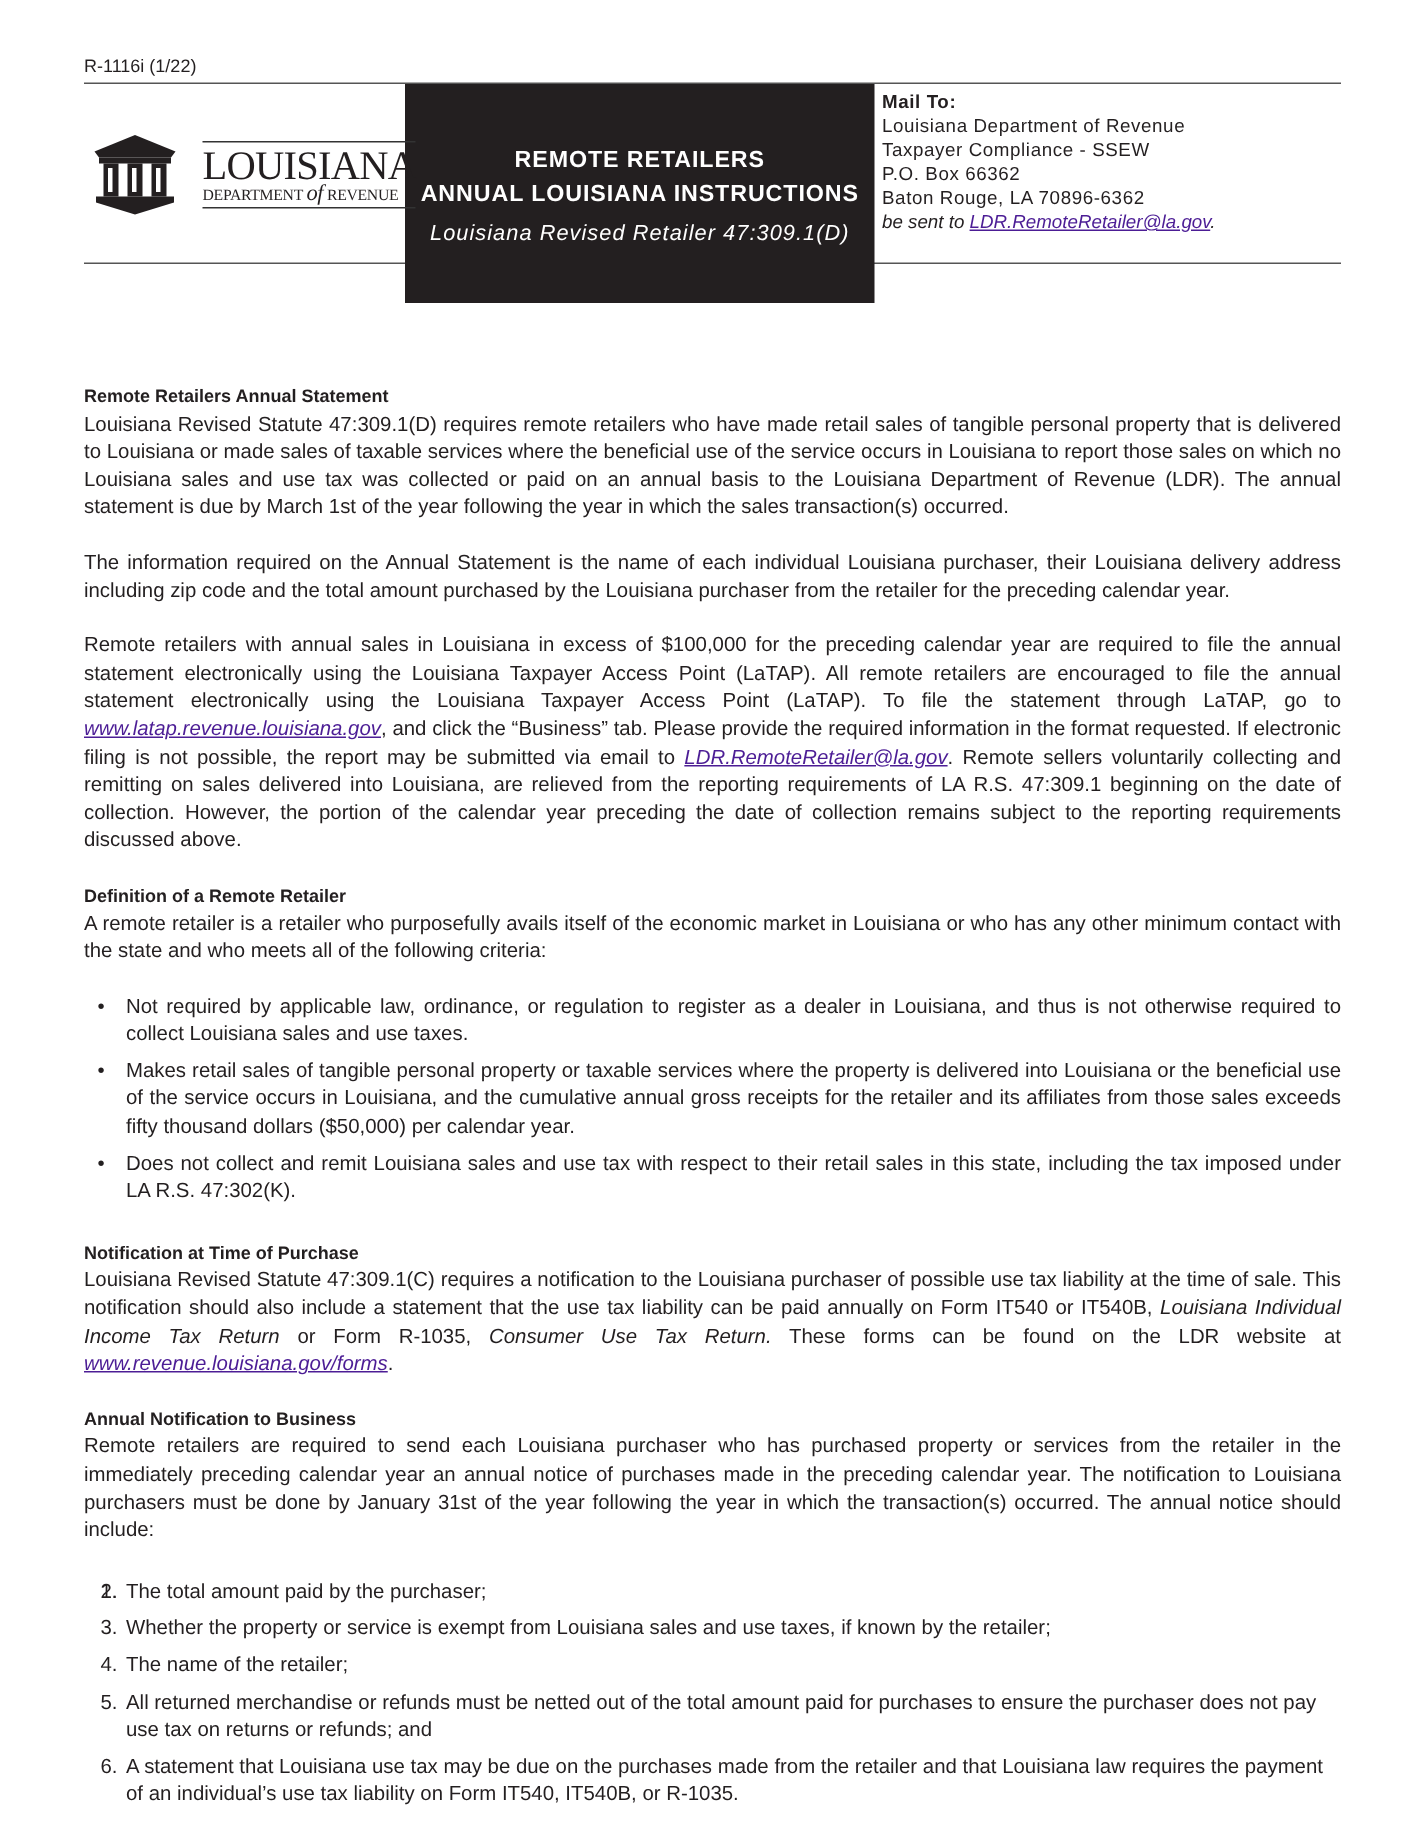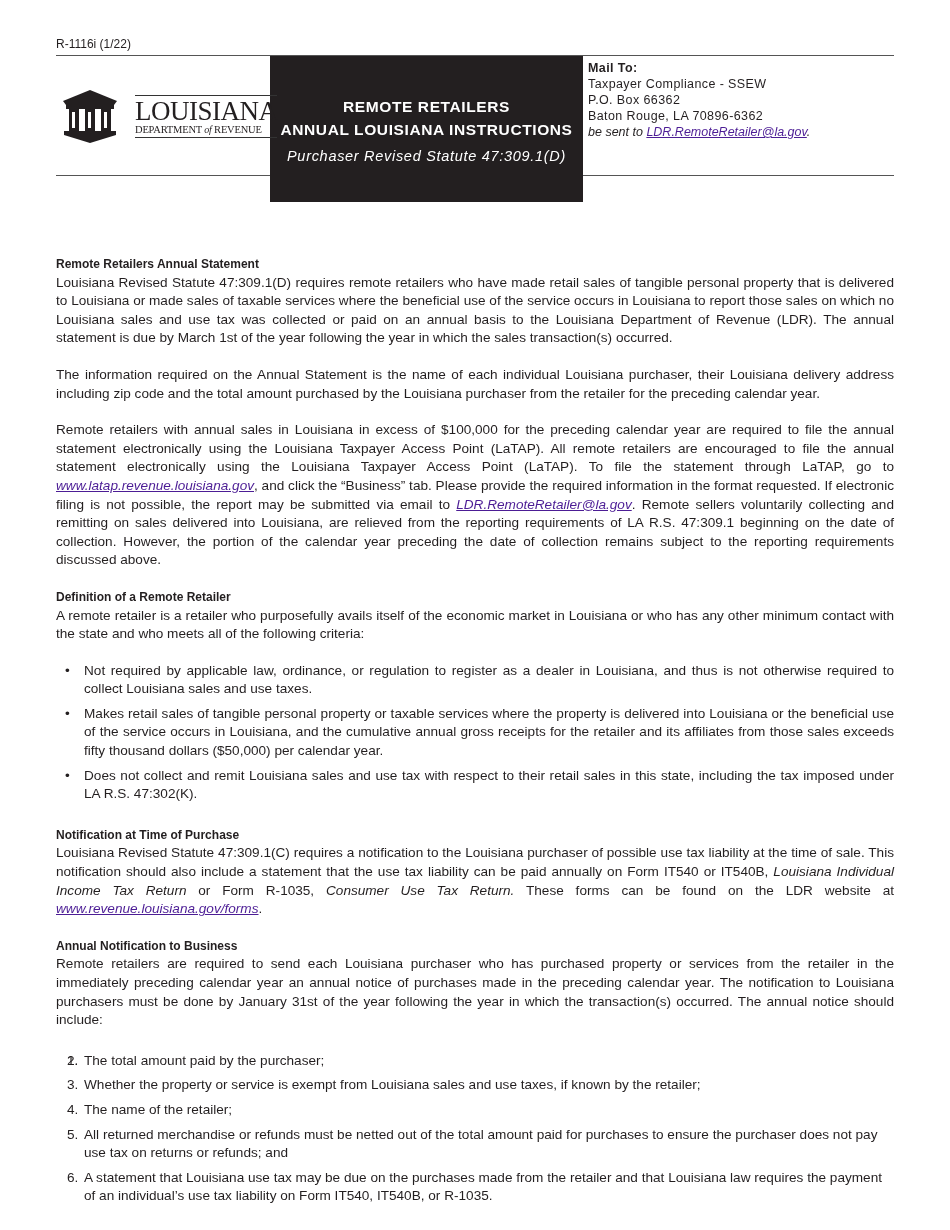--- a/index.html
+++ b/index.html
@@ -15,21 +15,21 @@
   }
   .logo-cell { width: 214px; height: 119px; position: relative; }
   .logo {
     position: absolute; left: 5px; top: 32px; width: 205px; height: 56px;
     display: flex; align-items: center;
   }
   .logo svg { flex: none; }
   .logo-text { margin-left: 16px; border-top: 1.5px solid #333; border-bottom: 1.5px solid #333; padding: 2px 0 1px 0; }
   .logo-name { font-family: "Liberation Serif", serif; font-size: 27px; line-height: 26px; letter-spacing: -0.5px; color: #231f20; }
   .logo-dept { font-family: "Liberation Serif", serif; font-size: 10.5px; line-height: 12px; letter-spacing: -0.2px; color: #231f20; white-space: nowrap; }
-  .logo-dept i { font-size: 10px; }
+  .logo-dept i { font-size: 15px; }
   .title-cell {
     width: 313px; height: 146px; background: #231f20; color: #ffffff;
     display: flex; flex-direction: column; justify-content: center; align-items: center; text-align: center;
   }
   .title-line { font-weight: bold; font-size: 15.5px; line-height: 23px; letter-spacing: 0.6px; }
   .title-sub { font-style: italic; font-size: 14.5px; margin-top: 7px; letter-spacing: 0.7px; }
   .mail-cell { flex: 1; padding: 4px 0 0 5px; font-size: 12.5px; line-height: 16px; letter-spacing: 0.4px; }
   .mail-heading { font-weight: bold; letter-spacing: 0.4px; }
   .mail-note { font-style: italic; letter-spacing: 0; font-size: 12.5px; }
   a.link { color: #4c1d95; text-decoration: underline; font-style: italic; }
@@ -70,25 +70,26 @@
       <div class="logo-text">
         <div class="logo-name">LOUISIANA</div>
         <div class="logo-dept"><span>DEPARTMENT</span> <i>of</i> <span>REVENUE</span></div>
       </div>
     </div>
   </div>
 
   <div class="title-cell">
     <div class="title-line">REMOTE RETAILERS</div>
     <div class="title-line">ANNUAL LOUISIANA INSTRUCTIONS</div>
-    <div class="title-sub">Purchaser Revised Statute 47:309.1(D)</div>
+    <div class="title-sub">Louisiana Revised Retailer 47:309.1(D)</div>
   </div>
 
   <div class="mail-cell">
     <div class="mail-heading">Mail To:</div>
+    <div>Louisiana Department of Revenue</div>
     <div>Taxpayer Compliance - SSEW</div>
     <div>P.O. Box 66362</div>
     <div>Baton Rouge, LA 70896-6362</div>
     <div class="mail-note"><span>be sent to </span><a class="link">LDR.RemoteRetailer@la.gov</a><span>.</span></div>
   </div>
 </div>
 
 <div class="content">
 
   <section>

